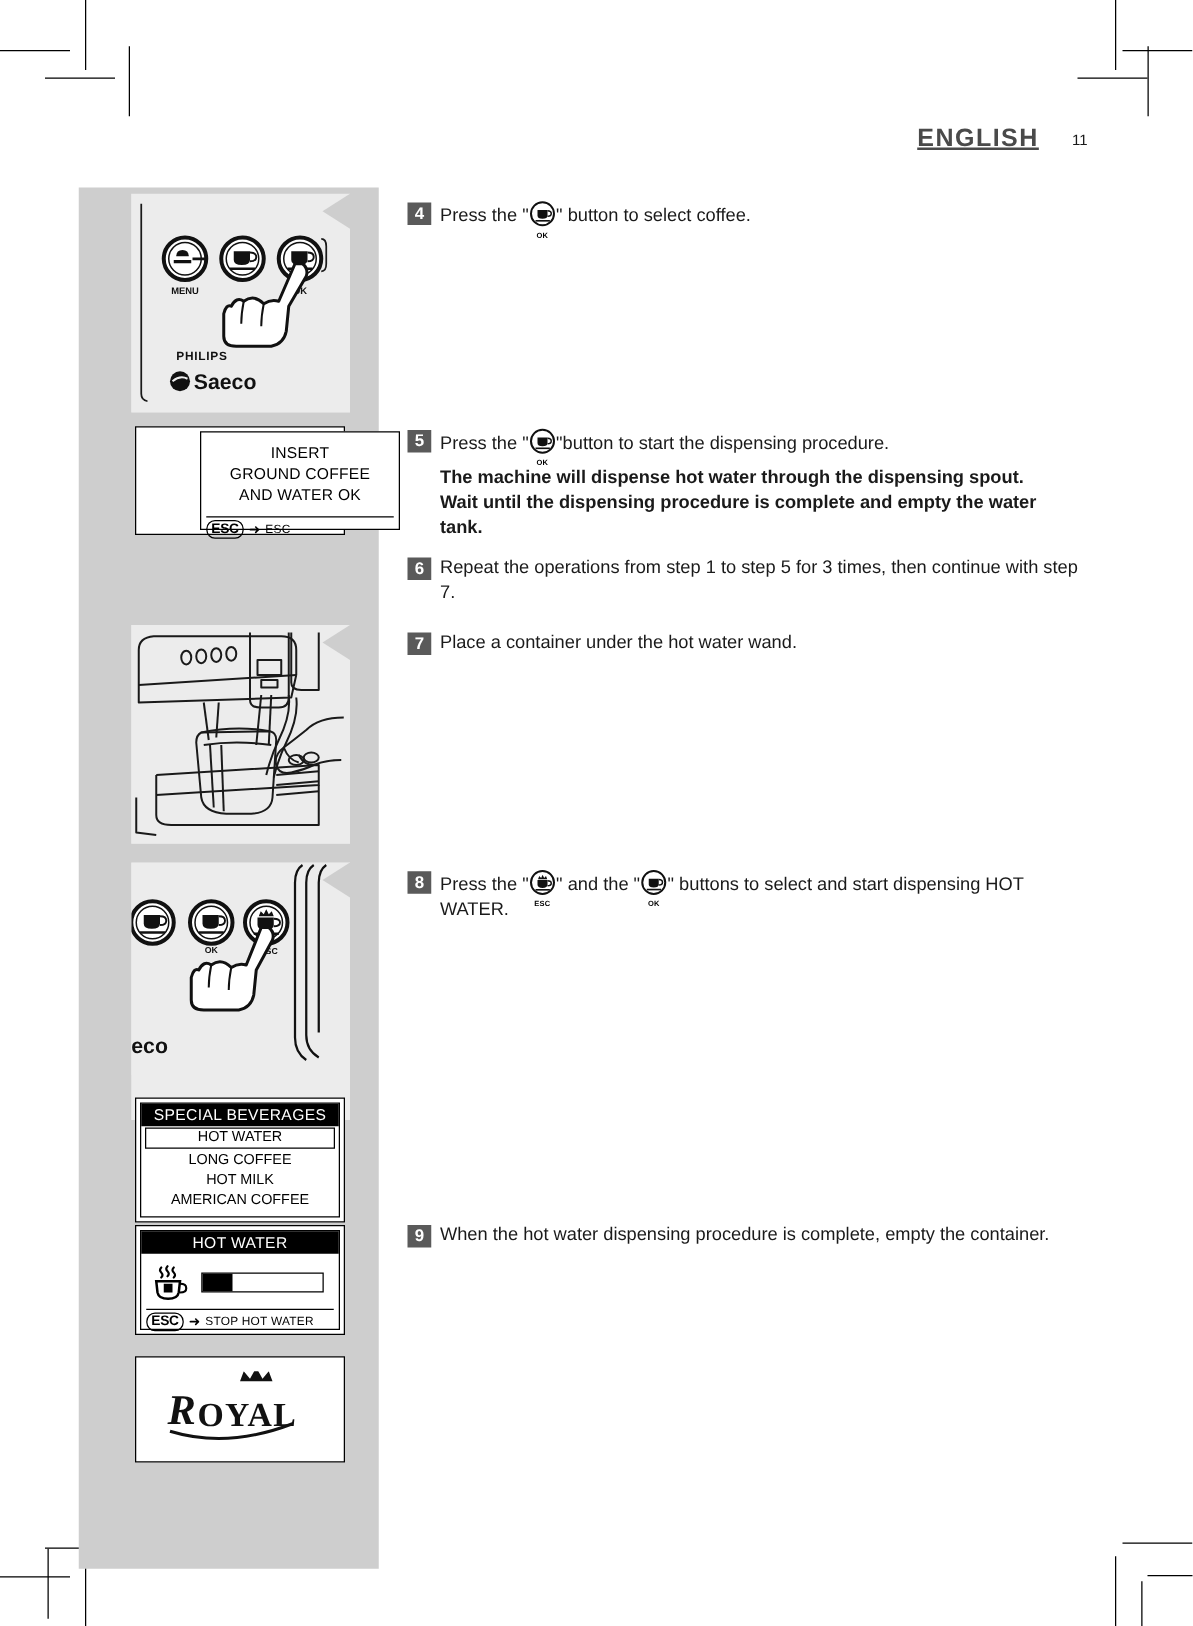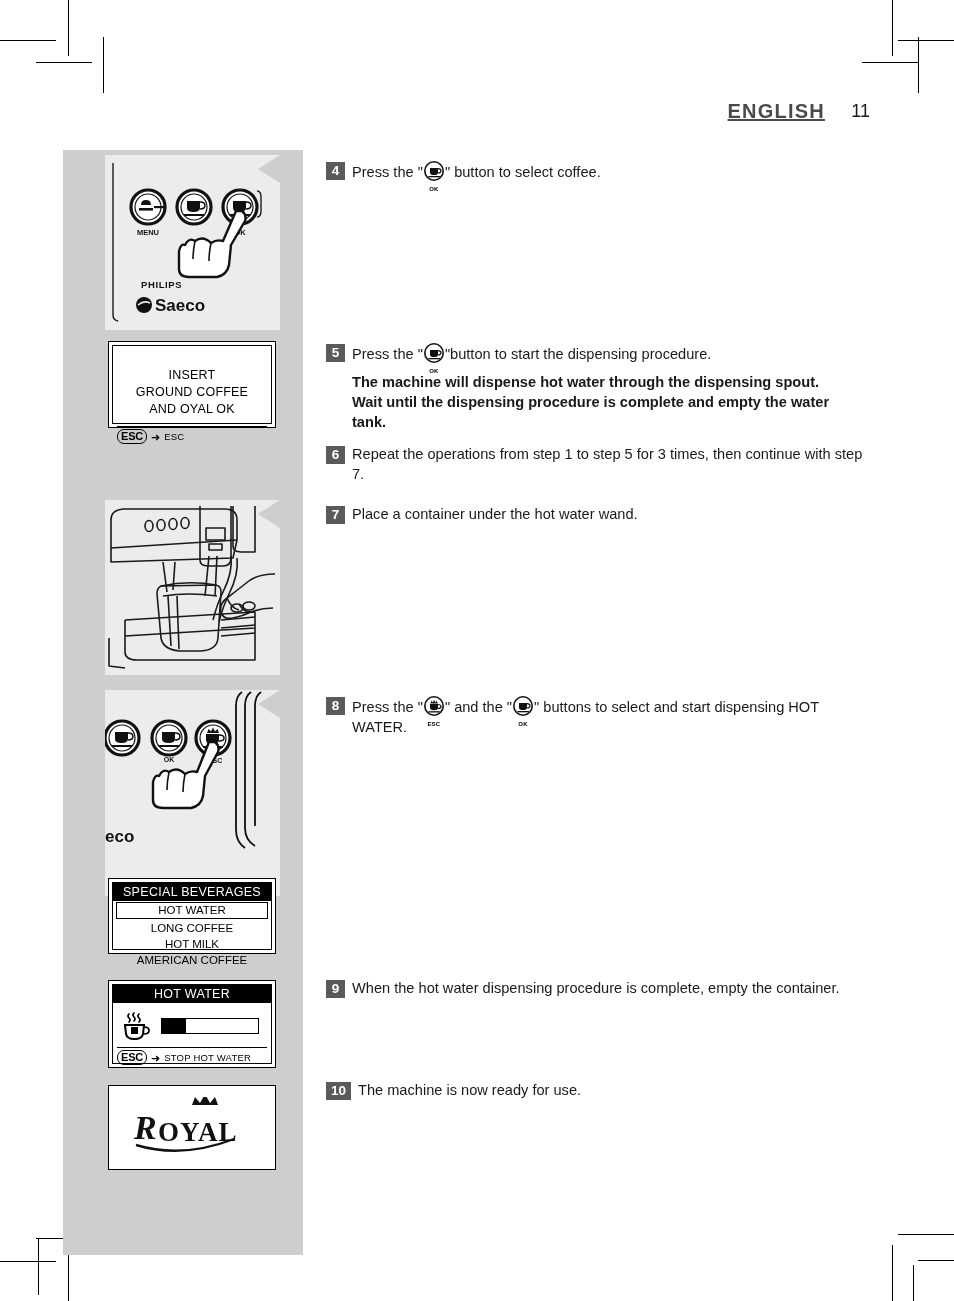--- a/index.html
+++ b/index.html
@@ -23,21 +23,21 @@
   }
   .header .lang {
     display: inline-block;
     font-size: 20px; font-weight: bold; letter-spacing: 1.2px;
     color: #4a4a4a;
     vertical-align: middle;
     text-decoration: underline;
   }
   .header .pageno {
     display: inline-block;
-    font-size: 18px; color: #1a1a1a;
+    font-size: 12px; color: #1a1a1a;
     margin-left: 22px; vertical-align: middle;
   }
 
   
   .graycol {
     position: absolute; left: 63px; top: 150px;
     width: 240px; height: 1105px;
     background: #cecece;
   }
 
@@ -212,24 +212,24 @@
       <path d="M90 86 Q88 96 88 104" fill="none" stroke="#111" stroke-width="1.6"></path>
 
       <text x="36" y="133" font-family="Liberation Sans, sans-serif" font-size="9.5" font-weight="bold" letter-spacing="0.6" fill="#111">PHILIPS</text>
       <ellipse cx="39" cy="150" rx="8" ry="8" fill="#111"></ellipse>
       <path d="M33 150 q6 -5 12 -2" fill="none" stroke="#ececec" stroke-width="1.6"></path>
       <text x="50" y="156" font-family="Liberation Sans, sans-serif" font-size="17" font-weight="bold" fill="#111">Saeco</text>
     </svg>
   </div>
 
   <div class="lcd" style="left:108px; top:341px; width:168px; height:87px;">
-    <div class="lcd-inner" style="padding-top:21px;">
+    <div class="lcd-inner" style="padding-top:8px;margin-left:48px;">
       <div class="lcd-line">INSERT</div>
       <div class="lcd-line">GROUND COFFEE</div>
-      <div class="lcd-line">AND OYAL OK</div>
+      <div class="lcd-line">AND WATER OK</div>
       <div class="lcd-rule" style="margin-top:8px;"></div>
       <div class="lcd-foot">
         <span class="esc-chip">ESC</span>
         <span class="arrow-r">➜</span>
         <span class="foot-txt">ESC</span>
       </div>
     </div>
   </div>
 
   <div class="panel" style="left:105px; top:500px; width:175px; height:175px;">
@@ -318,21 +318,21 @@
       <path d="M64 82 Q62 92 62 100" fill="none" stroke="#111" stroke-width="1.6"></path>
 
       <path d="M137 2 Q131 6 131 16 L131 140 Q131 152 140 158" fill="none" stroke="#111" stroke-width="1.8"></path>
       <path d="M146 2 Q140 6 140 16 L140 138 Q140 150 150 156" fill="none" stroke="#111" stroke-width="1.8"></path>
       <path d="M156 2 Q150 6 150 16 L150 136" fill="none" stroke="#111" stroke-width="1.8"></path>
 
       <text x="0" y="152" font-family="Liberation Sans, sans-serif" font-size="17" font-weight="bold" fill="#111">eco</text>
     </svg>
   </div>
 
-  <div class="lcd" style="left:108px; top:878px; width:168px; height:76px;">
+  <div class="lcd" style="left:108px; top:878px; width:168px; height:100px;">
     <div class="lcd-inner">
       <div class="lcd-title">SPECIAL BEVERAGES</div>
       <div class="lcd-sel">HOT WATER</div>
       <div class="lcd-item">LONG COFFEE</div>
       <div class="lcd-item">HOT MILK</div>
       <div class="lcd-item">AMERICAN COFFEE</div>
     </div>
   </div>
 
   <div class="lcd" style="left:108px; top:980px; width:168px; height:88px;">
@@ -420,18 +420,14 @@
             <path d="M15 8.6 q3 0 3 2.2 q0 2.2 -3 2.2" fill="none" stroke="#111" stroke-width="1.2"></path>
             <rect x="5.4" y="16" width="11.5" height="1.3" fill="#111"></rect>
           </svg><span class="lbl">OK</span></span><span>" buttons to select and start dispensing HOT WATER.</span></span>
   </div>
 
   <div class="step" style="left:326px; top:978px; width:540px;">
     <span class="badge">9</span>
     <span class="steptext">When the hot water dispensing procedure is complete, empty the container.</span>
   </div>
 
-  <div class="step" style="left:326px; top:1080px; width:540px;">
-    <span class="badge wide">10</span>
-    <span class="steptext">The machine is now ready for use.</span>
-  </div>
 
 </div>
 
 </body></html>

